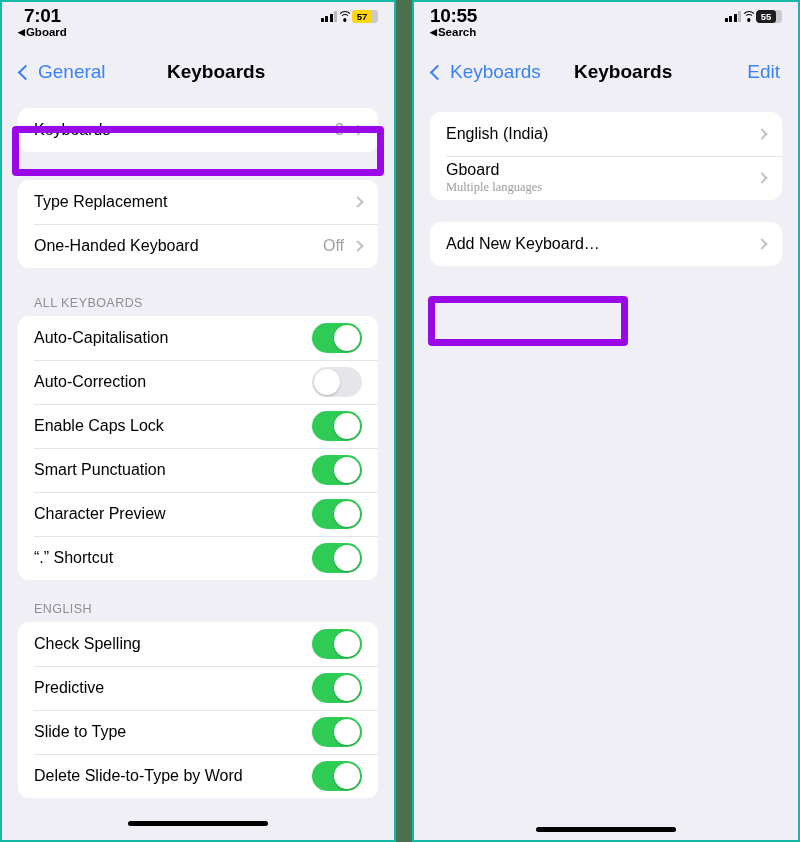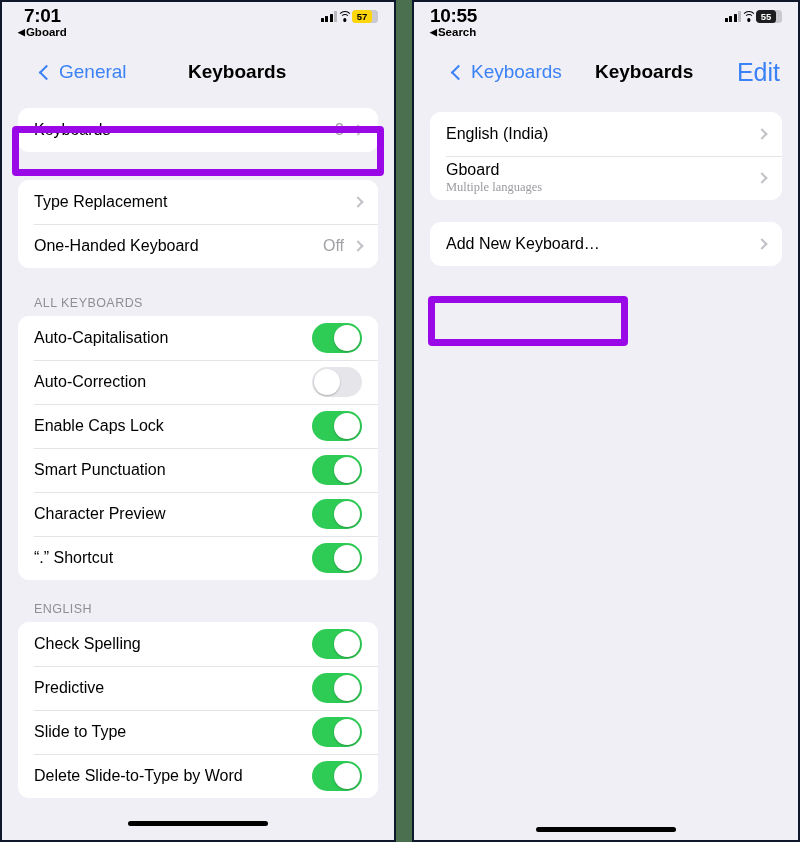--- a/index.html
+++ b/index.html
@@ -8,21 +8,21 @@
     font-family:"Liberation Sans", sans-serif;
     background:#4a7050;
     overflow:hidden;
   }
   .stage { position:relative; width:800px; height:842px; display:flex; background:#4a7050; }
 
   .panel {
     position:relative;
     height:842px;
     background:#f0eff5;
-    border:2px solid #0f172a;
+    border:2px solid #14b8a6;
     overflow:hidden;
   }
   .panel-left  { width:396px; }
   .divider     { width:16px; height:842px; background:#4a7050; flex:0 0 16px; }
   .panel-right { width:388px; }
 
   
   .statusbar {
     position:relative; height:46px; padding:0 16px;
     display:flex; align-items:flex-start; justify-content:space-between;
@@ -49,28 +49,28 @@
   .wifi span.c { width:3.4px; height:3.4px; top:7.2px; background:#000; border-radius:50%; border:0; }
 
   .batt { position:relative; width:26px; height:13px; border-radius:3.5px; background:#c9c9cf; overflow:hidden; }
   .batt .fill { position:absolute; left:0; top:0; bottom:0; width:20px; border-radius:3.5px; }
   .batt .num  { position:absolute; left:0; top:0; width:20px; height:13px; line-height:13px; text-align:center;
                 font-size:9.5px; font-weight:bold; }
   .batt.yellow .fill { background:#ffd60a; } .batt.yellow .num { color:#000; }
   .batt.dark   .fill { background:#1d1d1f; } .batt.dark   .num { color:#fff; }
 
   
-  .navbar { position:relative; height:48px; display:flex; align-items:center; padding:0 18px;margin-left:21px; }
+  .navbar { position:relative; height:48px; display:flex; align-items:center; padding:0 18px; }
   .nav-back { display:flex; align-items:center; color:#3b82f6; font-size:19px; cursor:pointer; white-space:nowrap; }
   .chev-l { width:11px; height:11px; border-left:2.6px solid #3b82f6; border-bottom:2.6px solid #3b82f6;
             transform:rotate(45deg); margin-right:7px; }
   .nav-title { font-size:19px; font-weight:bold; color:#000; position:absolute; }
   .panel-left  .nav-title { left:165px; }
   .panel-right .nav-title { left:160px; }
-  .nav-edit { margin-left:auto; color:#3b82f6; font-size:25px; cursor:pointer; }
+  .nav-edit { margin-left:auto; color:#3b82f6; font-size:19px; cursor:pointer; }
 
   
   .group { background:#fff; border-radius:11px; margin:0 16px; overflow:hidden; }
   .row { position:relative; display:flex; align-items:center; min-height:44px; padding:0 16px; }
   .row + .row::before { content:""; position:absolute; left:16px; right:0; top:0; height:1px; background:#e4e4e8; }
   .row .label { font-size:16px; color:#000; flex:1; }
   .row .sub   { font-size:12.5px; color:#9a9aa0; margin-top:1px;font-family:Liberation Serif, serif; }
   .row .value { font-size:16px; color:#a0a0a6; margin-right:10px; }
   .chev-r { width:8px; height:8px; border-right:2px solid #c2c2c8; border-top:2px solid #c2c2c8;
             transform:rotate(45deg); flex:0 0 auto; }

